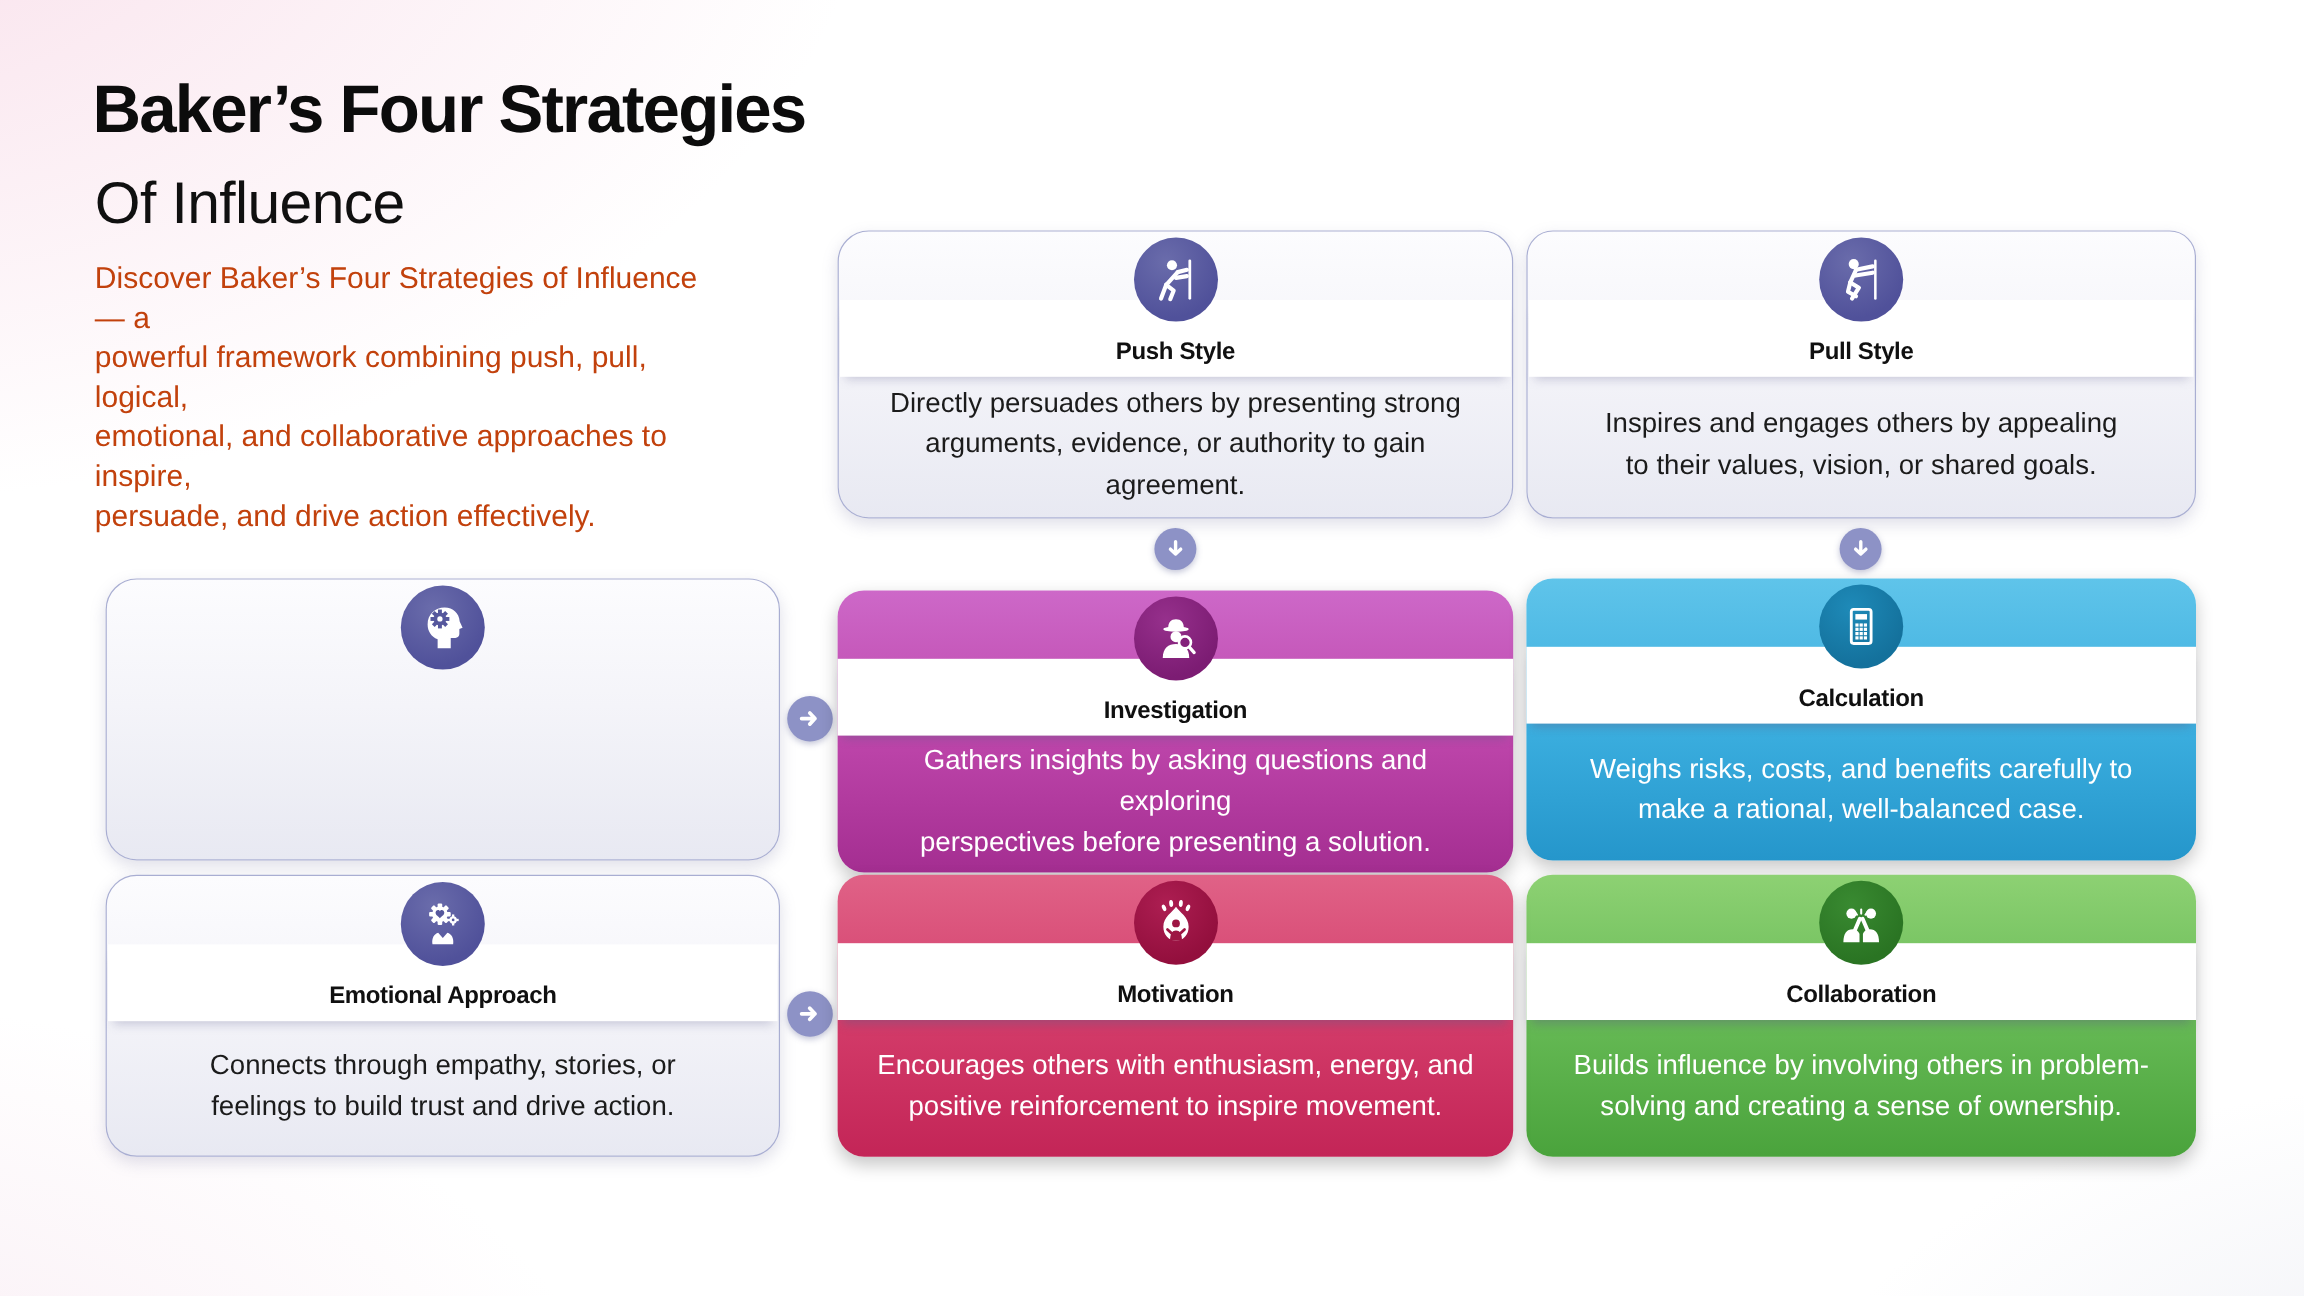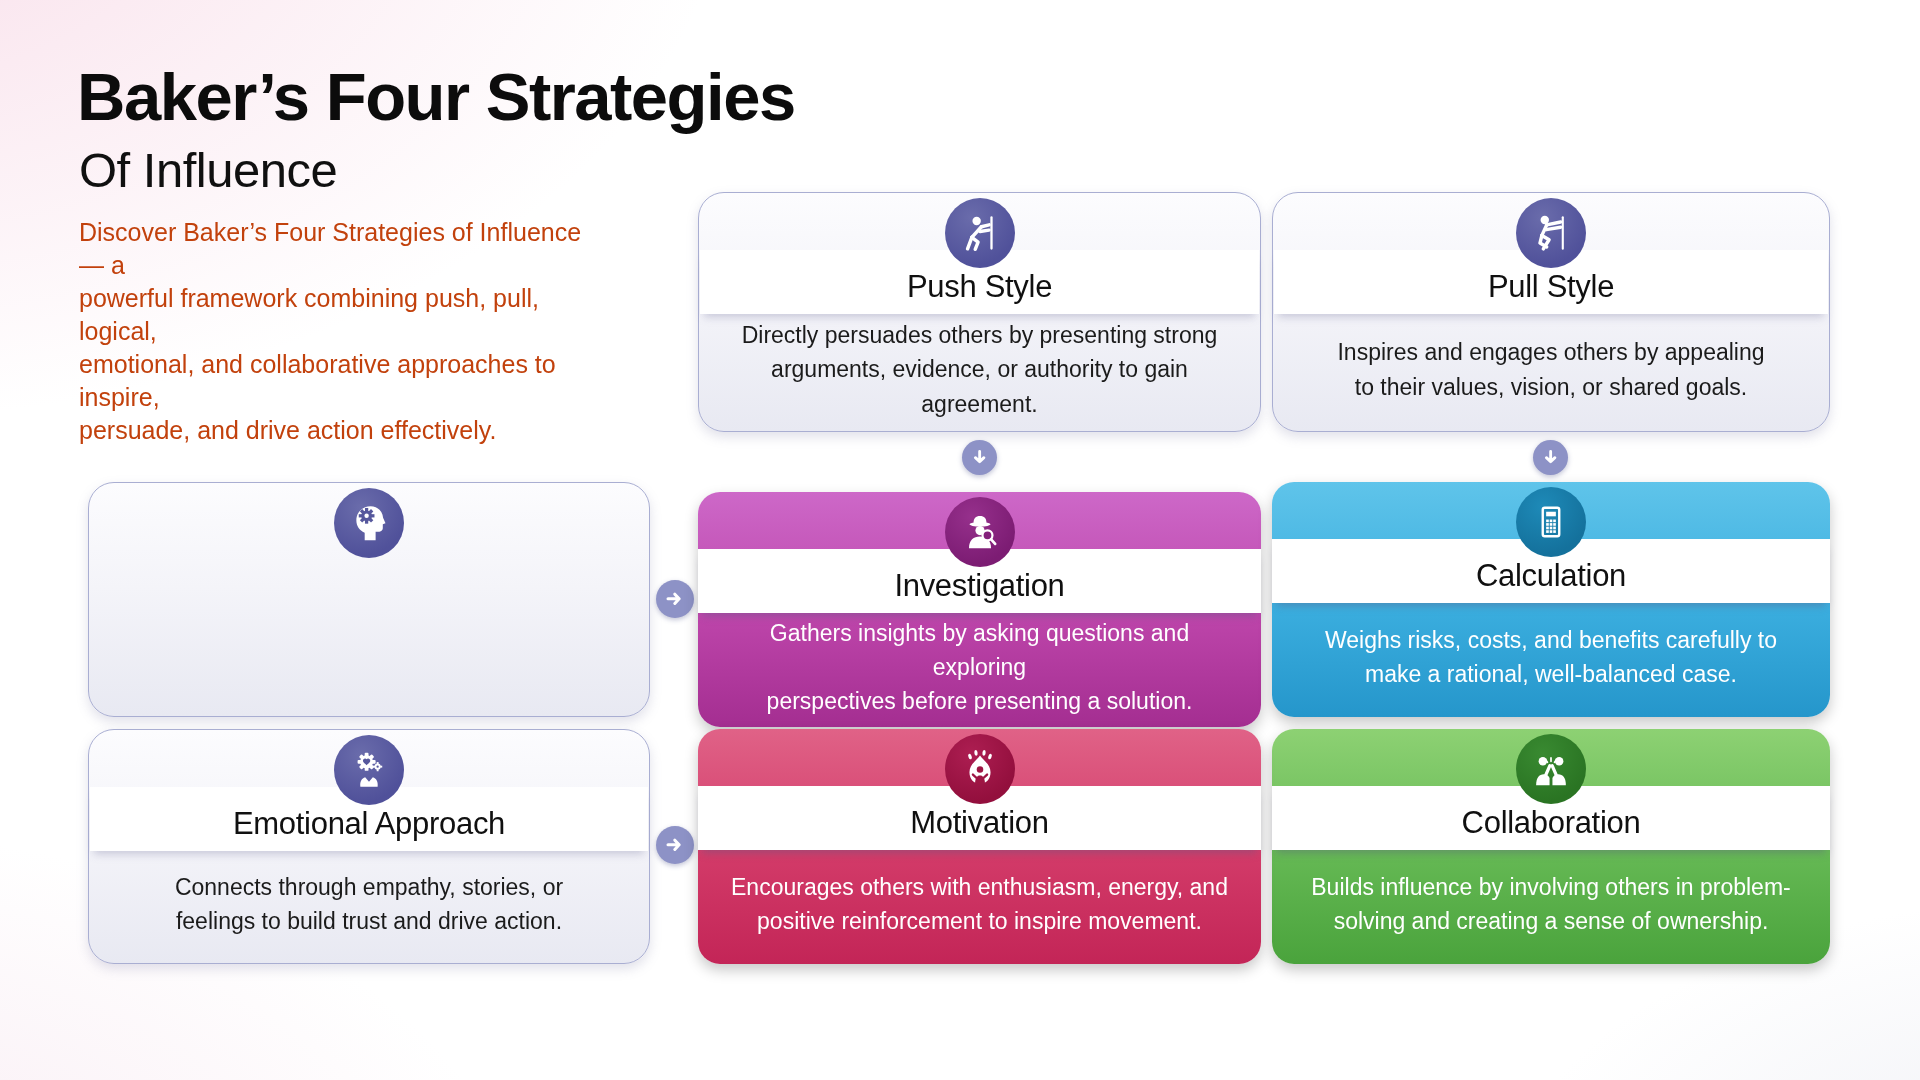--- a/index.html
+++ b/index.html
@@ -9,21 +9,21 @@
     background:
       radial-gradient(1600px 1000px at -8% -12%, rgba(244,200,219,.60), rgba(244,200,219,0) 55%),
       radial-gradient(1300px 750px at -10% 115%, rgba(241,214,229,.50), rgba(241,214,229,0) 55%),
       radial-gradient(950px 520px at 108% 112%, rgba(224,226,236,.55), rgba(224,226,236,0) 60%),
       #ffffff;
     position:relative;
   }
   .stage { position:absolute; inset:0; }
 
   
-  .title { position:absolute; left:77px; top:62px; font-size:67px; font-weight:700;
+  .title { position:absolute; left:77px; top:62px; font-size:56px; font-weight:700;
            letter-spacing:-1.5px; color:#0c0c0c; line-height:1.05; }
   .subtitle { position:absolute; left:79px; top:142px; font-size:49px; font-weight:400;
               color:#101010; letter-spacing:-0.5px; }
   .description { position:absolute; left:79px; top:216px; width:516px; font-size:25px;
                  line-height:1.32; color:#c2410c; white-space:pre-line; }
 
   
   .card { position:absolute; }
   .card-light { background:linear-gradient(180deg,#fcfcfe 0%,#f4f4f9 45%,#e8e9f2 100%);
                 border:1.6px solid #a9aed2; border-radius:26px;
@@ -31,21 +31,21 @@
   .card-colored { border-radius:22px; box-shadow:0 6px 14px rgba(0,0,0,.22); }
   .grad-investigation { background:linear-gradient(180deg,#cd68c8 0%,#bc44a9 55%,#a42e91 100%); }
   .grad-calculation  { background:linear-gradient(180deg,#5fc4ea 0%,#3aadde 55%,#2596cb 100%); }
   .grad-motivation   { background:linear-gradient(180deg,#e06287 0%,#d23a68 55%,#c32557 100%); }
   .grad-collaboration{ background:linear-gradient(180deg,#8dd173 0%,#64b853 55%,#4aa33c 100%); }
 
   .band { position:absolute; left:0; right:0; top:57px; height:64px; background:#ffffff;
           display:flex; align-items:flex-end; justify-content:center; padding-bottom:9px;
           box-shadow:0 7px 8px -4px rgba(90,90,130,.40); z-index:1; }
   .card-light .band { left:1px; right:1px; box-shadow:0 7px 8px -4px rgba(120,120,160,.35); }
-  .band h3 { font-size:31px; font-weight:400; color:#101010; letter-spacing:-0.3px; }
+  .band h3 { font-size:20px; font-weight:700; color:#101010; letter-spacing:-0.3px; }
 
   .icon-circle { position:absolute; top:5px; left:50%; transform:translateX(-50%);
                  width:70px; height:70px; border-radius:50%; z-index:2;
                  display:flex; align-items:center; justify-content:center; }
   .circ-indigo       { background:radial-gradient(circle at 38% 28%, #6a6cab, #50519a 72%); }
   .circ-investigation{ background:radial-gradient(circle at 38% 28%, #96308c, #7c1c73 72%); }
   .circ-calculation  { background:radial-gradient(circle at 38% 28%, #1e8ab8, #14719c 72%); }
   .circ-motivation   { background:radial-gradient(circle at 38% 28%, #ad1e52, #930f3d 72%); }
   .circ-collaboration{ background:radial-gradient(circle at 38% 28%, #398a31, #2a7423 72%); }
 
@@ -89,21 +89,21 @@
         </g>
       </svg>
     </div>
     <div class="band">
       <h3>Push Style</h3>
     </div>
     <p class="card-body dark-text">Directly persuades others by presenting strong
 arguments, evidence, or authority to gain agreement.</p>
   </section>
 
-  <section class="card card-light" style="left:1272px; top:192px; width:558px; height:240px;">
+  <section class="card card-light" style="left:1272px; top:192px; width:558px; height:240px;border-radius:22px;">
     <div class="icon-circle circ-indigo">
       <svg viewBox="0 0 48 48" width="46" height="46">
         <rect x="35.2" y="6.5" width="2.2" height="35" rx="1.1" fill="#fff"></rect>
         <circle cx="17.5" cy="10.5" r="4.4" fill="#fff"></circle>
         <g fill="none" stroke="#fff" stroke-width="3.6" stroke-linecap="round" stroke-linejoin="round">
           <path d="M14.5 26.5 L19.5 15.5"></path>
           <path d="M19.5 15.5 L34 12.5"></path>
           <path d="M19 20.5 L34 18"></path>
           <path d="M14.5 26.5 L22 31 L16 40.5"></path>
           <path d="M14.5 26.5 L12.5 34.5 L19.5 38.5"></path>

